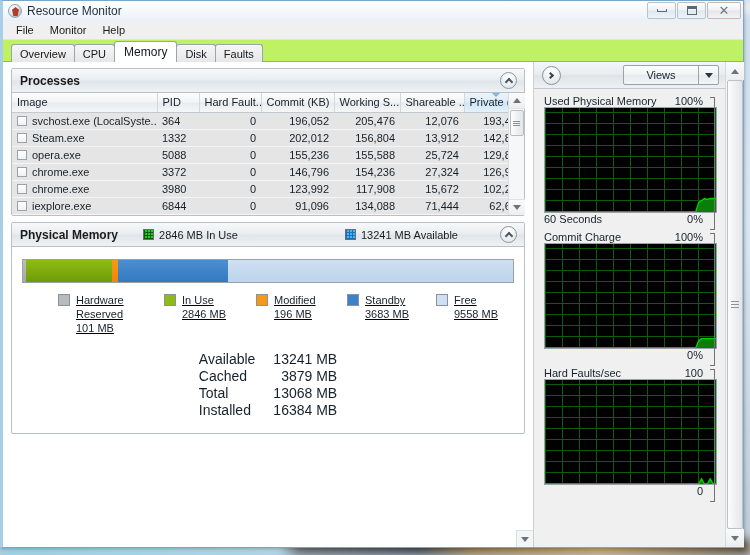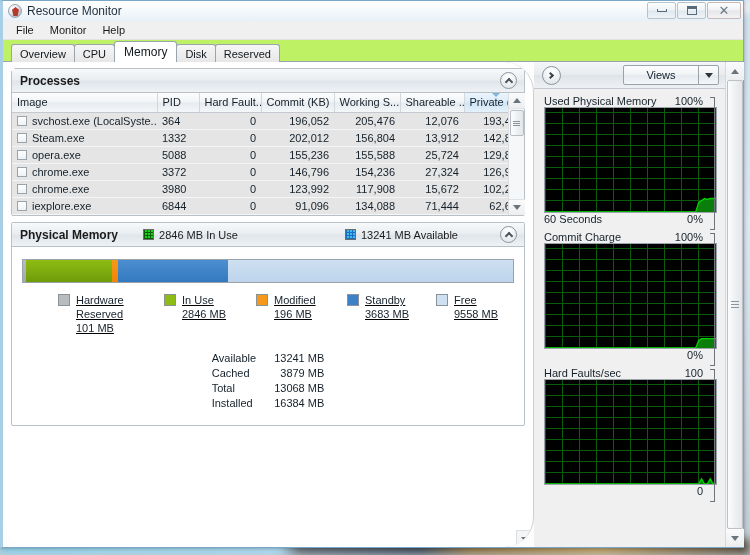--- a/index.html
+++ b/index.html
@@ -113,21 +113,21 @@
     height: 21px; background:#ffffff; z-index:3;
     font-size:12px; padding:0 9px;
     box-shadow: 0 1px 0 #fff;
     margin-top: 24px;
   }
 
   
   #body { position:absolute; left:0; right:0; top:61px; bottom:0;
           background:#fdfdfd; display:flex; }
   #left-pane { position:relative; width: 531px; background:#ffffff;
-               border-right:1px solid #cfcfcf; overflow:hidden;border-radius:30px; }
+               border-right:1px solid #cfcfcf; overflow:hidden; }
   #right-pane { position:relative; flex:1; background:#be185d; }
 
   
   .group {
     margin: 6px 8px 0 8px;
     border:1px solid #b9c0c6;
     background:#ffffff;
     border-radius:2px;
   }
   .group-header {
@@ -231,21 +231,21 @@
 
   .legend-row { display:flex; margin-top:10px; padding-left:36px; }
   .leg { display:flex; align-items:flex-start; gap:6px;text-decoration:underline; }
   .leg-sw { width:12px; height:12px; border:1px solid #8a9299; margin-top:1px; flex:none; }
   .lsw-hw{background:#b9bcbe;} .lsw-use{background:#8ebc12;}
   .lsw-mod{background:#f79918;} .lsw-stby{background:#3d82c8;} .lsw-free{background:#cfe0f2;}
   .leg-txt { font-size:11px; color:#16212b; line-height:14px; }
 
   .stats { margin-top:16px; display:flex; justify-content:center; }
   .stats table { border-collapse:collapse; }
-  .stats td { font-size:11px; color:#16212b; padding:0 0 1px 0; height:15px;margin-left:17px; }
+  .stats td { font-size:14px; color:#16212b; padding:0 0 1px 0; height:15px;margin-left:17px; }
   .stats td.k { padding-right:18px; }
   .stats td.v { text-align:right; }
 
   
   #rp-toolbar {
     height:27px; display:flex; align-items:center; padding:0 6px 0 8px;
     background: linear-gradient(180deg,#f4f6f8 0%,#e8ecef 48%,#dfe4e8 52%,#eef1f4 100%);
     border-bottom:1px solid #c2c8cd;
   }
   .round-btn {
@@ -344,21 +344,21 @@
     <div class="menu-item">File</div>
     <div class="menu-item">Monitor</div>
     <div class="menu-item">Help</div>
   </div>
 
   <div id="tabstrip">
     <div class="tab">Overview</div>
     <div class="tab">CPU</div>
     <div class="tab active">Memory</div>
     <div class="tab">Disk</div>
-    <div class="tab">Reserved</div>
+    <div class="tab">Faults</div>
   </div>
 
   <div id="body">
 
     <div id="left-pane">
 
       <div class="group">
         <div class="group-header">
           <span class="group-title">Processes</span>
           <span class="collapse-btn">

